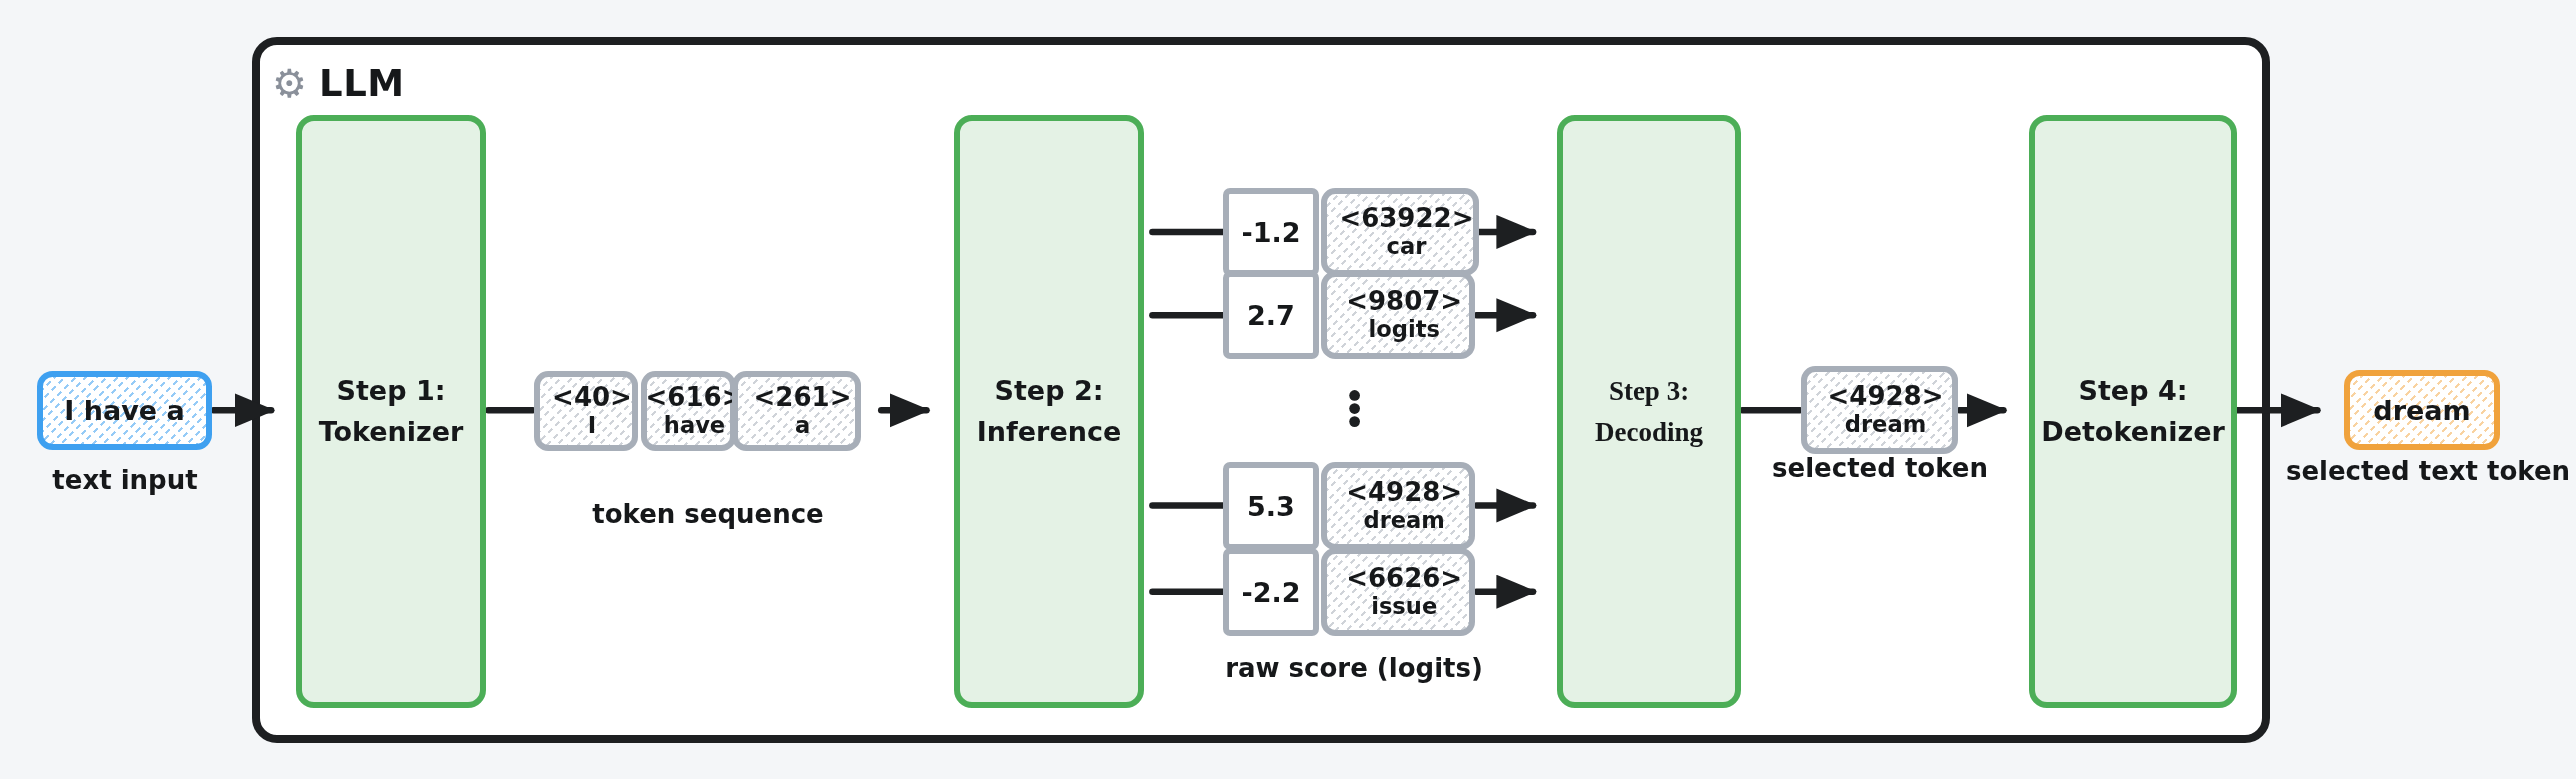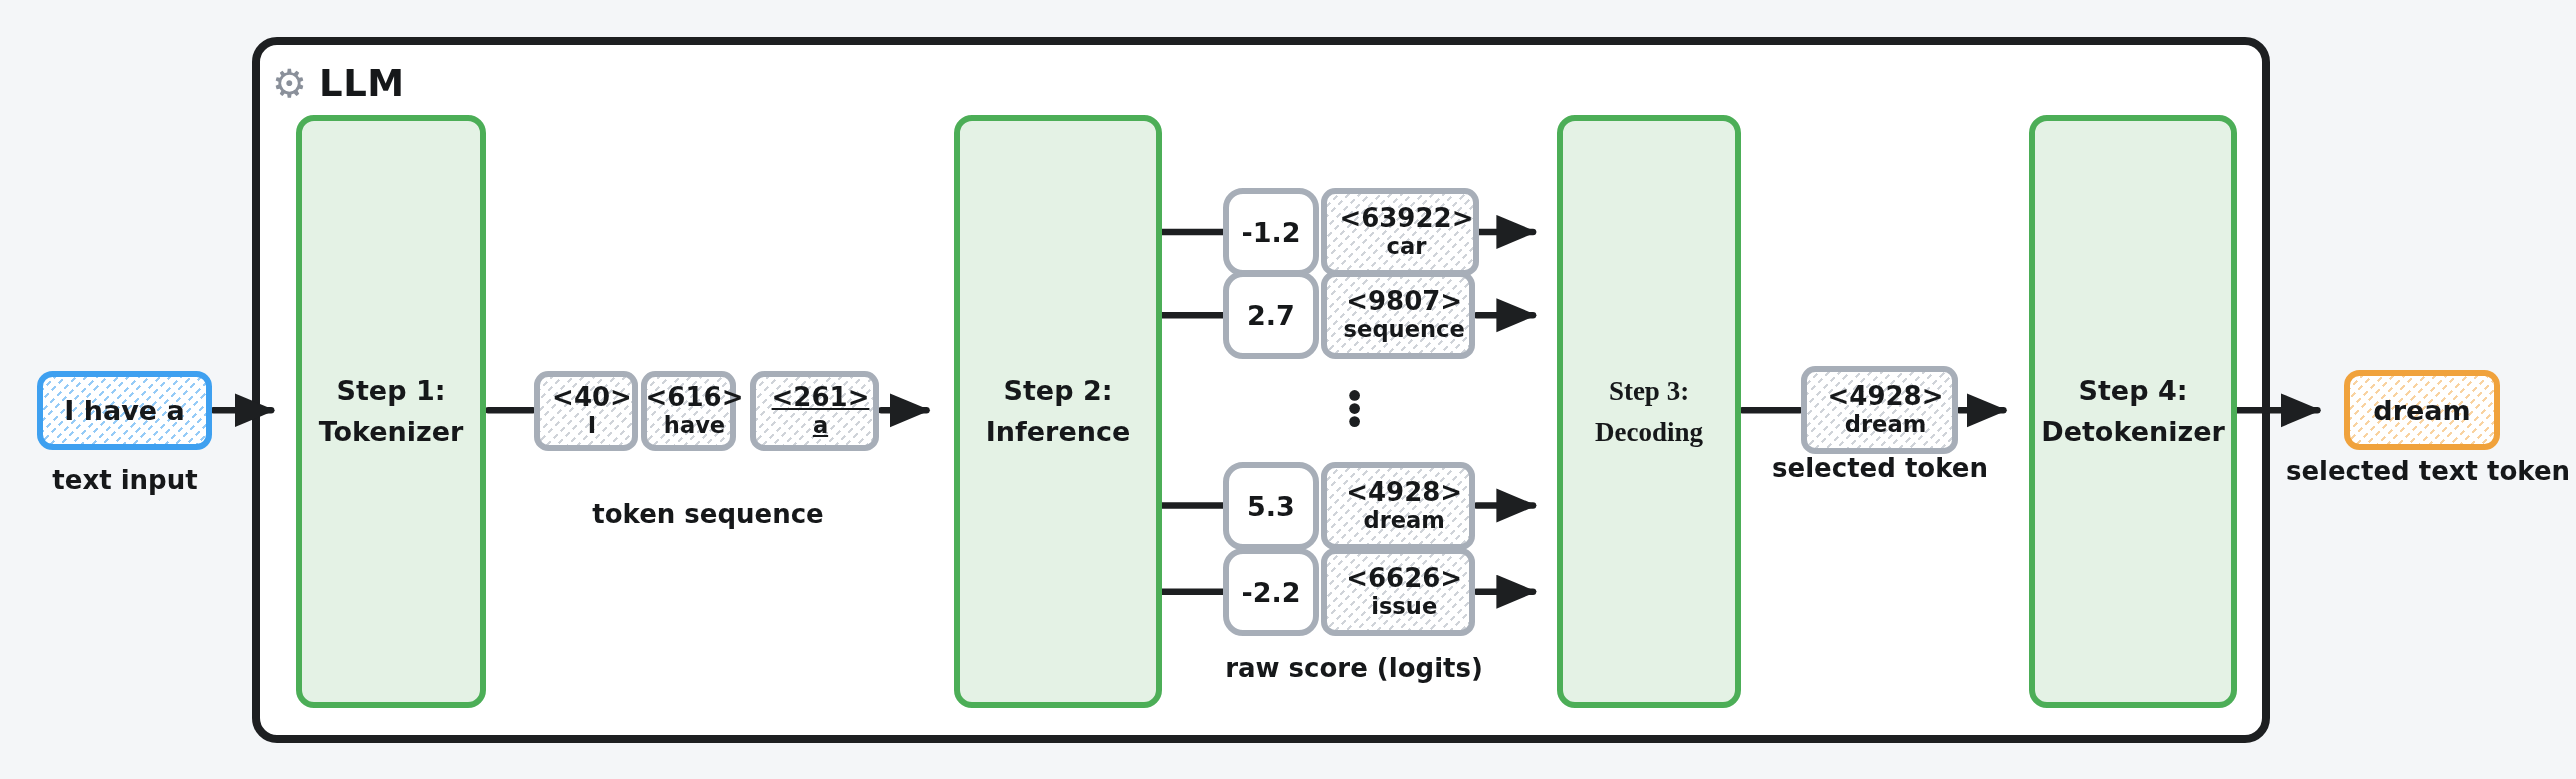--- a/index.html
+++ b/index.html
@@ -26,21 +26,21 @@
 
   .step-box {
     position:absolute; top:115px; height:593px;
     background:#e4f2e5;
     border:6.5px solid #4cae57;
     border-radius:18px;
     display:flex; flex-direction:column; align-items:center; justify-content:center;
     text-align:center; font-weight:700; font-size:27px; line-height:1.5;
   }
   .step-1 { left:296px;  width:190px; }
-  .step-2 { left:954px; width:208px; }
+  .step-2 { left:954px; width:190px; }
   .step-3 { left:1557px; width:184px;font-family:Liberation Serif, serif; }
   .step-4 { left:2029px; width:208px; }
 
   .hatch-blue {
     background-color:#fff;
     background-image:
       repeating-linear-gradient(45deg, #ffffff 0 4.2px, rgba(255,255,255,0) 4.2px 10px),
       repeating-linear-gradient(135deg, rgba(62,160,240,0.55) 0 2.1px, transparent 2.1px 7.4px);
   }
   .hatch-gray {
@@ -74,27 +74,27 @@
     position:absolute;
     border:6px solid #a7aeb8; border-radius:14.3px;
     display:flex; flex-direction:column; align-items:center; justify-content:center;
     font-weight:700; line-height:1.15;
   }
   .chip .id   { font-size:26px; }
   .chip .word { font-size:22.6px; }
 
   .tok-1 { left:534px;  top:371px; width:104px; height:80px; }
   .tok-2 { left:641px; top:371px; width:95px; height:80px; }
-  .tok-3 { left:750px; top:371px; width:129px; height:80px;text-decoration:underline; }
+  .tok-3 { left:732px; top:371px; width:129px; height:80px; }
 
   .logit-row { position:absolute; left:1223px; width:252px; height:88px; display:flex; }
   .row-1 { top:188px; } .row-2 { top:271px; } .row-3 { top:462px; } .row-4 { top:548px; }
   .score-box {
     width:96px; height:88px; flex:none;
-    background:#fff; border:6px solid #a7aeb8; border-radius:20px;
+    background:#fff; border:6px solid #a7aeb8; border-radius:7px;
     display:flex; align-items:center; justify-content:center;
     font-size:27px; font-weight:700; margin-right:2.4px;
   }
   .logit-chip { position:relative; flex:1; height:88px; left:0; top:0; }
 
   .sel-chip { left:1801px; top:366px; width:157px; height:88px; }
 
   .flow-label {
     position:absolute; transform:translateX(-50%);
     font-size:26px; font-weight:700; white-space:nowrap; text-align:right;
@@ -195,21 +195,21 @@
       <span class="id">&lt;63922&gt;</span>
       <span class="word">car</span>
     </div>
   </div>
   <div class="logit-row row-2">
     <div class="score-box">
       <span>2.7</span>
     </div>
     <div class="chip hatch-gray logit-chip">
       <span class="id">&lt;9807&gt;</span>
-      <span class="word">sequence</span>
+      <span class="word">logits</span>
     </div>
   </div>
   <div class="logit-row row-3">
     <div class="score-box">
       <span>5.3</span>
     </div>
     <div class="chip hatch-gray logit-chip">
       <span class="id">&lt;4928&gt;</span>
       <span class="word">dream</span>
     </div>

